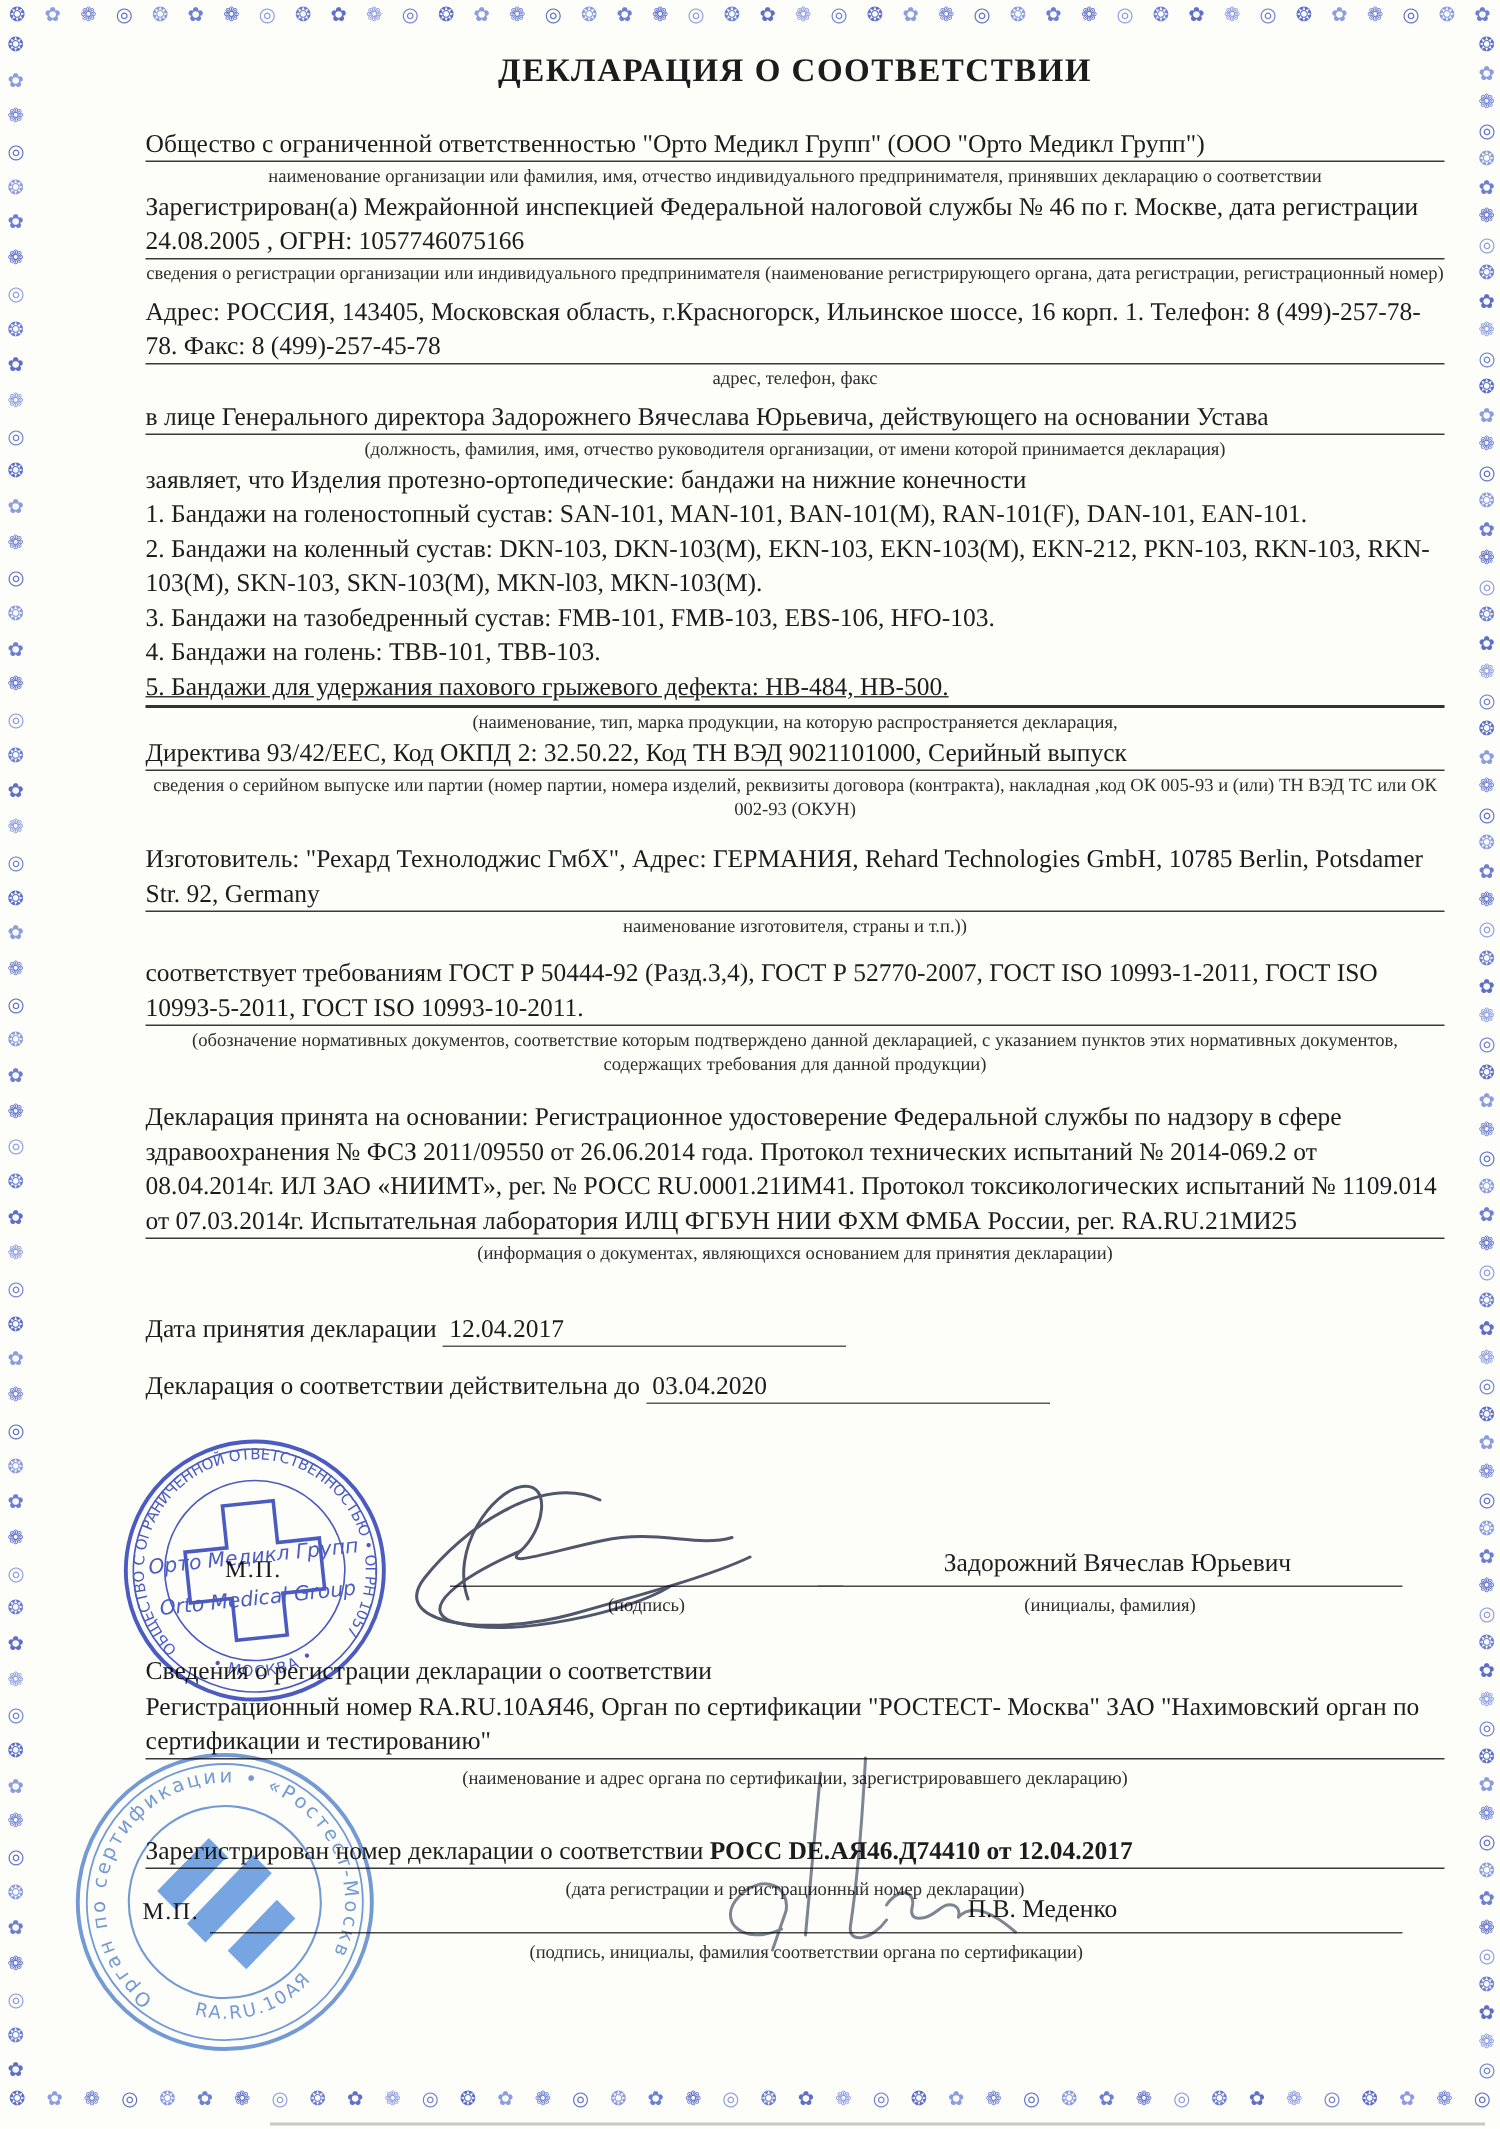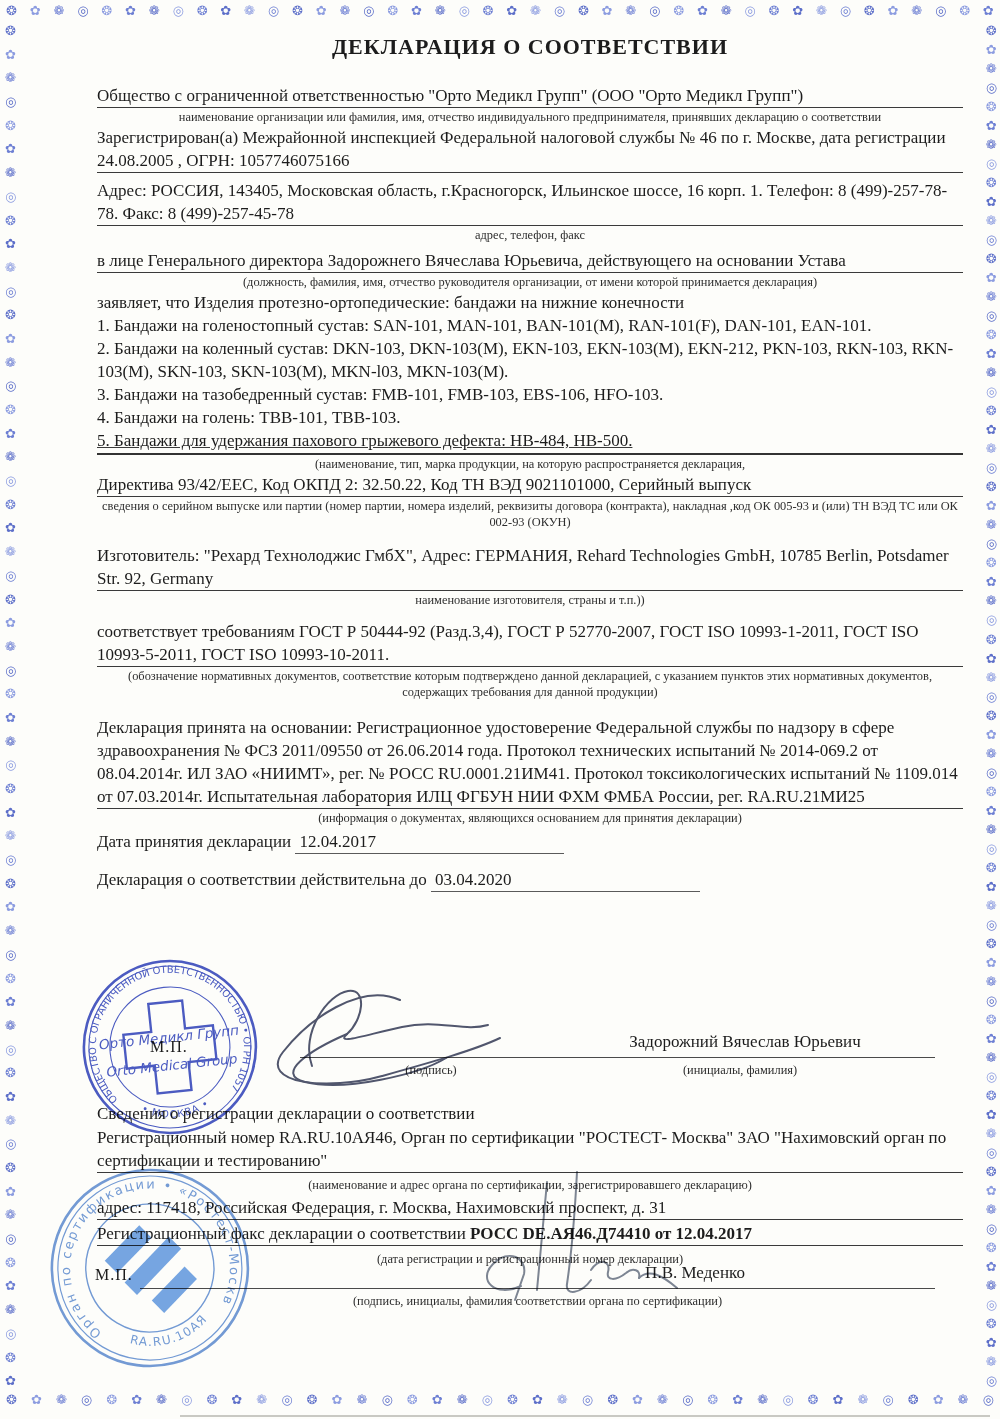--- a/index.html
+++ b/index.html
@@ -15,21 +15,21 @@
   .b-bottom{bottom:12px;left:6px;right:6px;flex-direction:row;justify-content:space-between;}
   .b-left{top:24px;bottom:30px;left:5px;flex-direction:column;justify-content:space-between;}
   .b-right{top:24px;bottom:30px;right:3px;flex-direction:column;justify-content:space-between;}
 
   .content{position:absolute;left:97px;top:34px;width:866px;}
   .title{font-size:22px;font-weight:bold;text-align:center;letter-spacing:1px;margin:0 0 24px 0;}
   .line{font-size:17px;line-height:23px;}
   .u{border-bottom:1px solid #3a3a3a;}
   .cap{font-size:12.4px;line-height:16px;text-align:center;color:#2e2e2e;margin:1px 0 1px 0;}
   .mt6{margin-top:6px;} .mt12{margin-top:12px;} .mt14{margin-top:14px;}
-  .mt16{margin-top:16px;} .mt18{margin-top:4px;}
+  .mt16{margin-top:16px;} .mt18{margin-top:31px;}
   .products .item{font-size:17px;line-height:23px;}
   .products .item:last-child{text-decoration:underline;text-decoration-color:#3a3a3a;}
   .products{border-bottom:2px solid #333;padding-bottom:1px;}
   .dateline{font-size:17px;line-height:23px;}
   .dateline .dt{display:inline-block;border-bottom:1px solid #5a5a5a;min-width:265px;padding-left:4px;}
   .abs{position:absolute;}
   .rule{position:absolute;border-top:1px solid #4a4a4a;height:0;}
   .name-line{font-size:17px;text-align:center;}
   .bold{font-weight:bold;}
   .mp{font-size:16px;letter-spacing:1px;}
@@ -266,20 +266,21 @@
       <span style="color: rgb(109, 127, 211);">◎</span>
     </div>
 
   <div class="content">
     <div class="title">ДЕКЛАРАЦИЯ О СООТВЕТСТВИИ</div>
 
     <div class="line u">Общество с ограниченной ответственностью "Орто Медикл Групп"  (ООО "Орто Медикл Групп")</div>
     <div class="cap">наименование организации или фамилия, имя, отчество индивидуального предпринимателя, принявших декларацию о соответствии</div>
 
     <div class="line u">Зарегистрирован(а) Межрайонной инспекцией Федеральной налоговой службы № 46 по г. Москве, дата регистрации 24.08.2005 , ОГРН: 1057746075166</div>
+    <div class="cap">сведения о регистрации организации или индивидуального предпринимателя (наименование регистрирующего органа, дата регистрации, регистрационный номер)</div>
 
     <div class="line u mt6">Адрес: РОССИЯ, 143405, Московская область, г.Красногорск, Ильинское шоссе, 16 корп. 1. Телефон: 8 (499)-257-78-78. Факс: 8 (499)-257-45-78</div>
     <div class="cap">адрес, телефон, факс</div>
 
     <div class="line u mt6">в лице Генерального директора Задорожнего Вячеслава Юрьевича, действующего на основании Устава</div>
     <div class="cap">(должность, фамилия, имя, отчество руководителя организации, от имени которой принимается декларация)</div>
 
     <div class="line">заявляет, что Изделия протезно-ортопедические: бандажи на нижние конечности</div>
     <div class="products">
         <div class="item">1. Бандажи на голеностопный сустав: SAN-101, MAN-101, BAN-101(М), RAN-101(F), DAN-101, EAN-101.</div>
@@ -315,23 +316,22 @@
   <div class="abs mp" style="left:150px;top:1038px;">М.П.</div>
   <div class="rule" style="left:300px;top:1057px;width:262px;"></div>
   <div class="abs cap" style="left:300px;top:1061px;width:262px;">(подпись)</div>
   <div class="abs name-line" style="left:555px;top:1032px;width:380px;">Задорожний Вячеслав Юрьевич</div>
   <div class="rule" style="left:545px;top:1057px;width:390px;"></div>
   <div class="abs cap" style="left:545px;top:1061px;width:390px;">(инициалы, фамилия)</div>
 
   <div class="abs line" style="left:97px;top:1102px;width:866px;">Сведения о регистрации декларации о соответствии</div>
   <div class="abs line u" style="left:97px;top:1126px;width:866px;">Регистрационный номер RA.RU.10АЯ46, Орган по сертификации "РОСТЕСТ- Москва" ЗАО "Нахимовский орган по сертификации и тестированию"</div>
   <div class="abs cap" style="left:97px;top:1176px;width:866px;">(наименование и адрес органа по сертификации, зарегистрировавшего декларацию)</div>
-  <div class="abs line u" style="left:97px;top:1196px;width:866px;">адрес: 117418, Российская Федерация, г. Москва, Нахимовский проспект, д. 31</div>
   <div class="abs line u" style="left:97px;top:1222px;width:866px;">
-    <span>Регистрационный факс декларации о соответствии</span>
+    <span>Зарегистрирован номер декларации о соответствии</span>
     <span class="bold">РОСС DE.АЯ46.Д74410 от 12.04.2017</span>
   </div>
   <div class="abs cap" style="left:97px;top:1250px;width:866px;">(дата регистрации и регистрационный номер декларации)</div>
 
   <div class="abs mp" style="left:95px;top:1266px;">М.П.</div>
   <div class="abs name-line" style="left:520px;top:1263px;width:350px;">П.В. Меденко</div>
   <div class="rule" style="left:140px;top:1288px;width:795px;"></div>
   <div class="abs cap" style="left:140px;top:1292px;width:795px;">(подпись, инициалы, фамилия соответствии органа по сертификации)</div>
 
   <div class="stamp" style="left:62px;top:950px;transform:rotate(-6deg);opacity:.92;">

